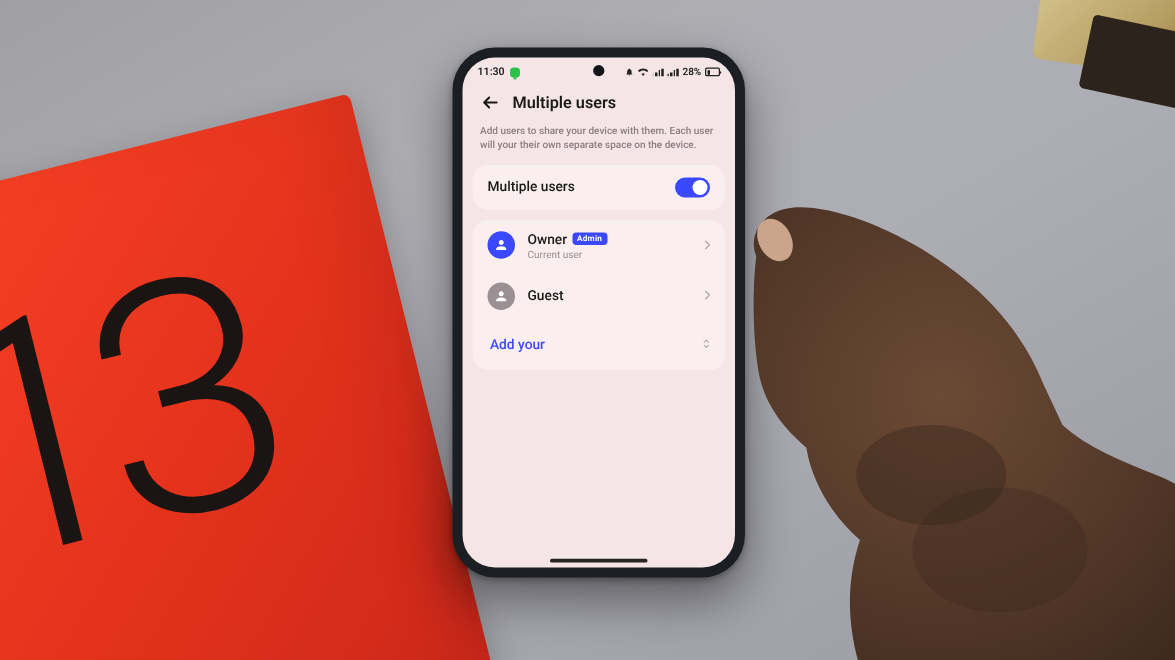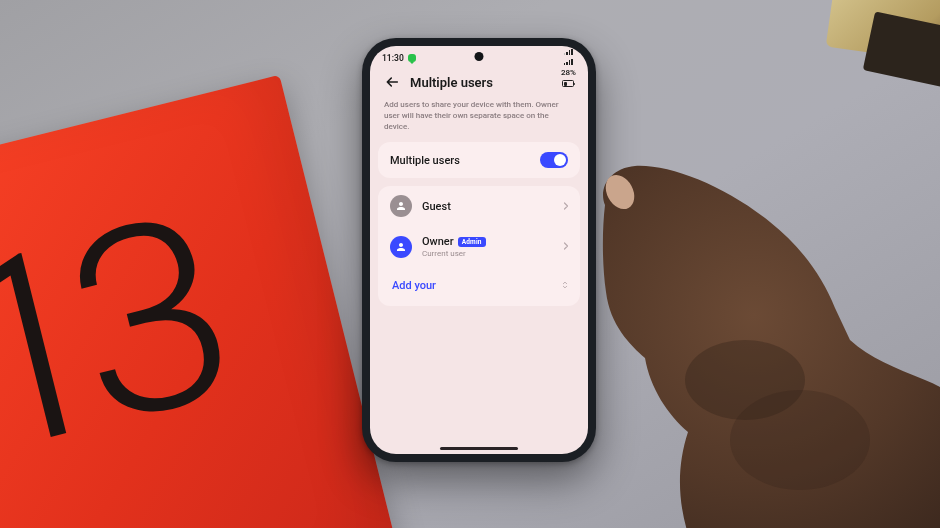--- a/index.html
+++ b/index.html
@@ -84,21 +84,21 @@
     z-index:50;
   }
 
   
   .status-bar {
     display:flex; justify-content:space-between; align-items:center;
     padding: 5px 12px 2px 12px; height:20px;
     font-size:8.5px; font-weight:600; color:#222;
   }
   .status-left { display:flex; align-items:center; gap:4px; }
-  .status-right { display:flex; align-items:center; gap:3px;flex-direction:column; }
+  .status-right { display:flex; align-items:center; gap:3px; }
   .msg-dot { width:8px; height:8px; border-radius:3px; background:#29c24a; position:relative; }
   .msg-dot::after { content:""; position:absolute; bottom:-2px; left:2px; width:0;height:0;
     border-left:2px solid transparent; border-right:2px solid transparent; border-top:2px solid #29c24a; }
 
   
   .ico { display:inline-flex; align-items:center; justify-content:center; }
   .alarm { width:7px; height:7px; }
   .wifi { width:9px; height:7px; }
   .bars { display:flex; align-items:flex-end; gap:1px; height:7px; }
   .bars span { width:1.5px; background:#222; display:block; }
@@ -236,63 +236,63 @@
 
     <div class="page-header">
       <span class="back-arrow">
         <svg viewBox="0 0 24 24" width="16" height="16">
             <path fill="none" stroke="#1a1a1a" stroke-width="2.4" stroke-linecap="round" stroke-linejoin="round" d="M20 12H5m0 0l6-6M5 12l6 6"></path>
           </svg>
       </span>
       <span class="page-title">Multiple users</span>
     </div>
 
-    <div class="page-desc">Add users to share your device with them. Owner user will have their own separate space on the device.</div>
+    <div class="page-desc">Add users to share your device with them. Each user will your their own separate space on the device.</div>
 
     <div class="card">
       <div class="toggle-row">
         <span class="toggle-label">Multiple users</span>
         <span class="switch">
             <span class="knob"></span>
           </span>
       </div>
     </div>
 
     <div class="card">
 
       <div class="user-row">
-        <span class="avatar gray">
-          <svg viewBox="0 0 24 24">
-              <path d="M12 12c2.2 0 4-1.8 4-4s-1.8-4-4-4-4 1.8-4 4 1.8 4 4 4zm0 2c-2.7 0-8 1.3-8 4v2h16v-2c0-2.7-5.3-4-8-4z"></path>
-            </svg>
-        </span>
-        <div class="user-text">
-          <div class="user-name-line">
-            <span class="user-name">Guest</span>
-          </div>
-        </div>
-        <span class="chev">
-          <svg viewBox="0 0 24 24" width="12" height="12">
-              <path fill="none" stroke="currentColor" stroke-width="2.4" stroke-linecap="round" stroke-linejoin="round" d="M9 6l6 6-6 6"></path>
-            </svg>
-        </span>
-      </div>
-
-      <div class="user-row">
         <span class="avatar blue">
           <svg viewBox="0 0 24 24">
               <path d="M12 12c2.2 0 4-1.8 4-4s-1.8-4-4-4-4 1.8-4 4 1.8 4 4 4zm0 2c-2.7 0-8 1.3-8 4v2h16v-2c0-2.7-5.3-4-8-4z"></path>
             </svg>
         </span>
         <div class="user-text">
           <div class="user-name-line">
             <span class="user-name">Owner</span>
             <span class="admin-badge">Admin</span>
           </div>
           <div class="user-sub">Current user</div>
+        </div>
+        <span class="chev">
+          <svg viewBox="0 0 24 24" width="12" height="12">
+              <path fill="none" stroke="currentColor" stroke-width="2.4" stroke-linecap="round" stroke-linejoin="round" d="M9 6l6 6-6 6"></path>
+            </svg>
+        </span>
+      </div>
+
+      <div class="user-row">
+        <span class="avatar gray">
+          <svg viewBox="0 0 24 24">
+              <path d="M12 12c2.2 0 4-1.8 4-4s-1.8-4-4-4-4 1.8-4 4 1.8 4 4 4zm0 2c-2.7 0-8 1.3-8 4v2h16v-2c0-2.7-5.3-4-8-4z"></path>
+            </svg>
+        </span>
+        <div class="user-text">
+          <div class="user-name-line">
+            <span class="user-name">Guest</span>
+          </div>
         </div>
         <span class="chev">
           <svg viewBox="0 0 24 24" width="12" height="12">
               <path fill="none" stroke="currentColor" stroke-width="2.4" stroke-linecap="round" stroke-linejoin="round" d="M9 6l6 6-6 6"></path>
             </svg>
         </span>
       </div>
 
       <div class="add-row">
         <span class="add-label">Add your</span>

